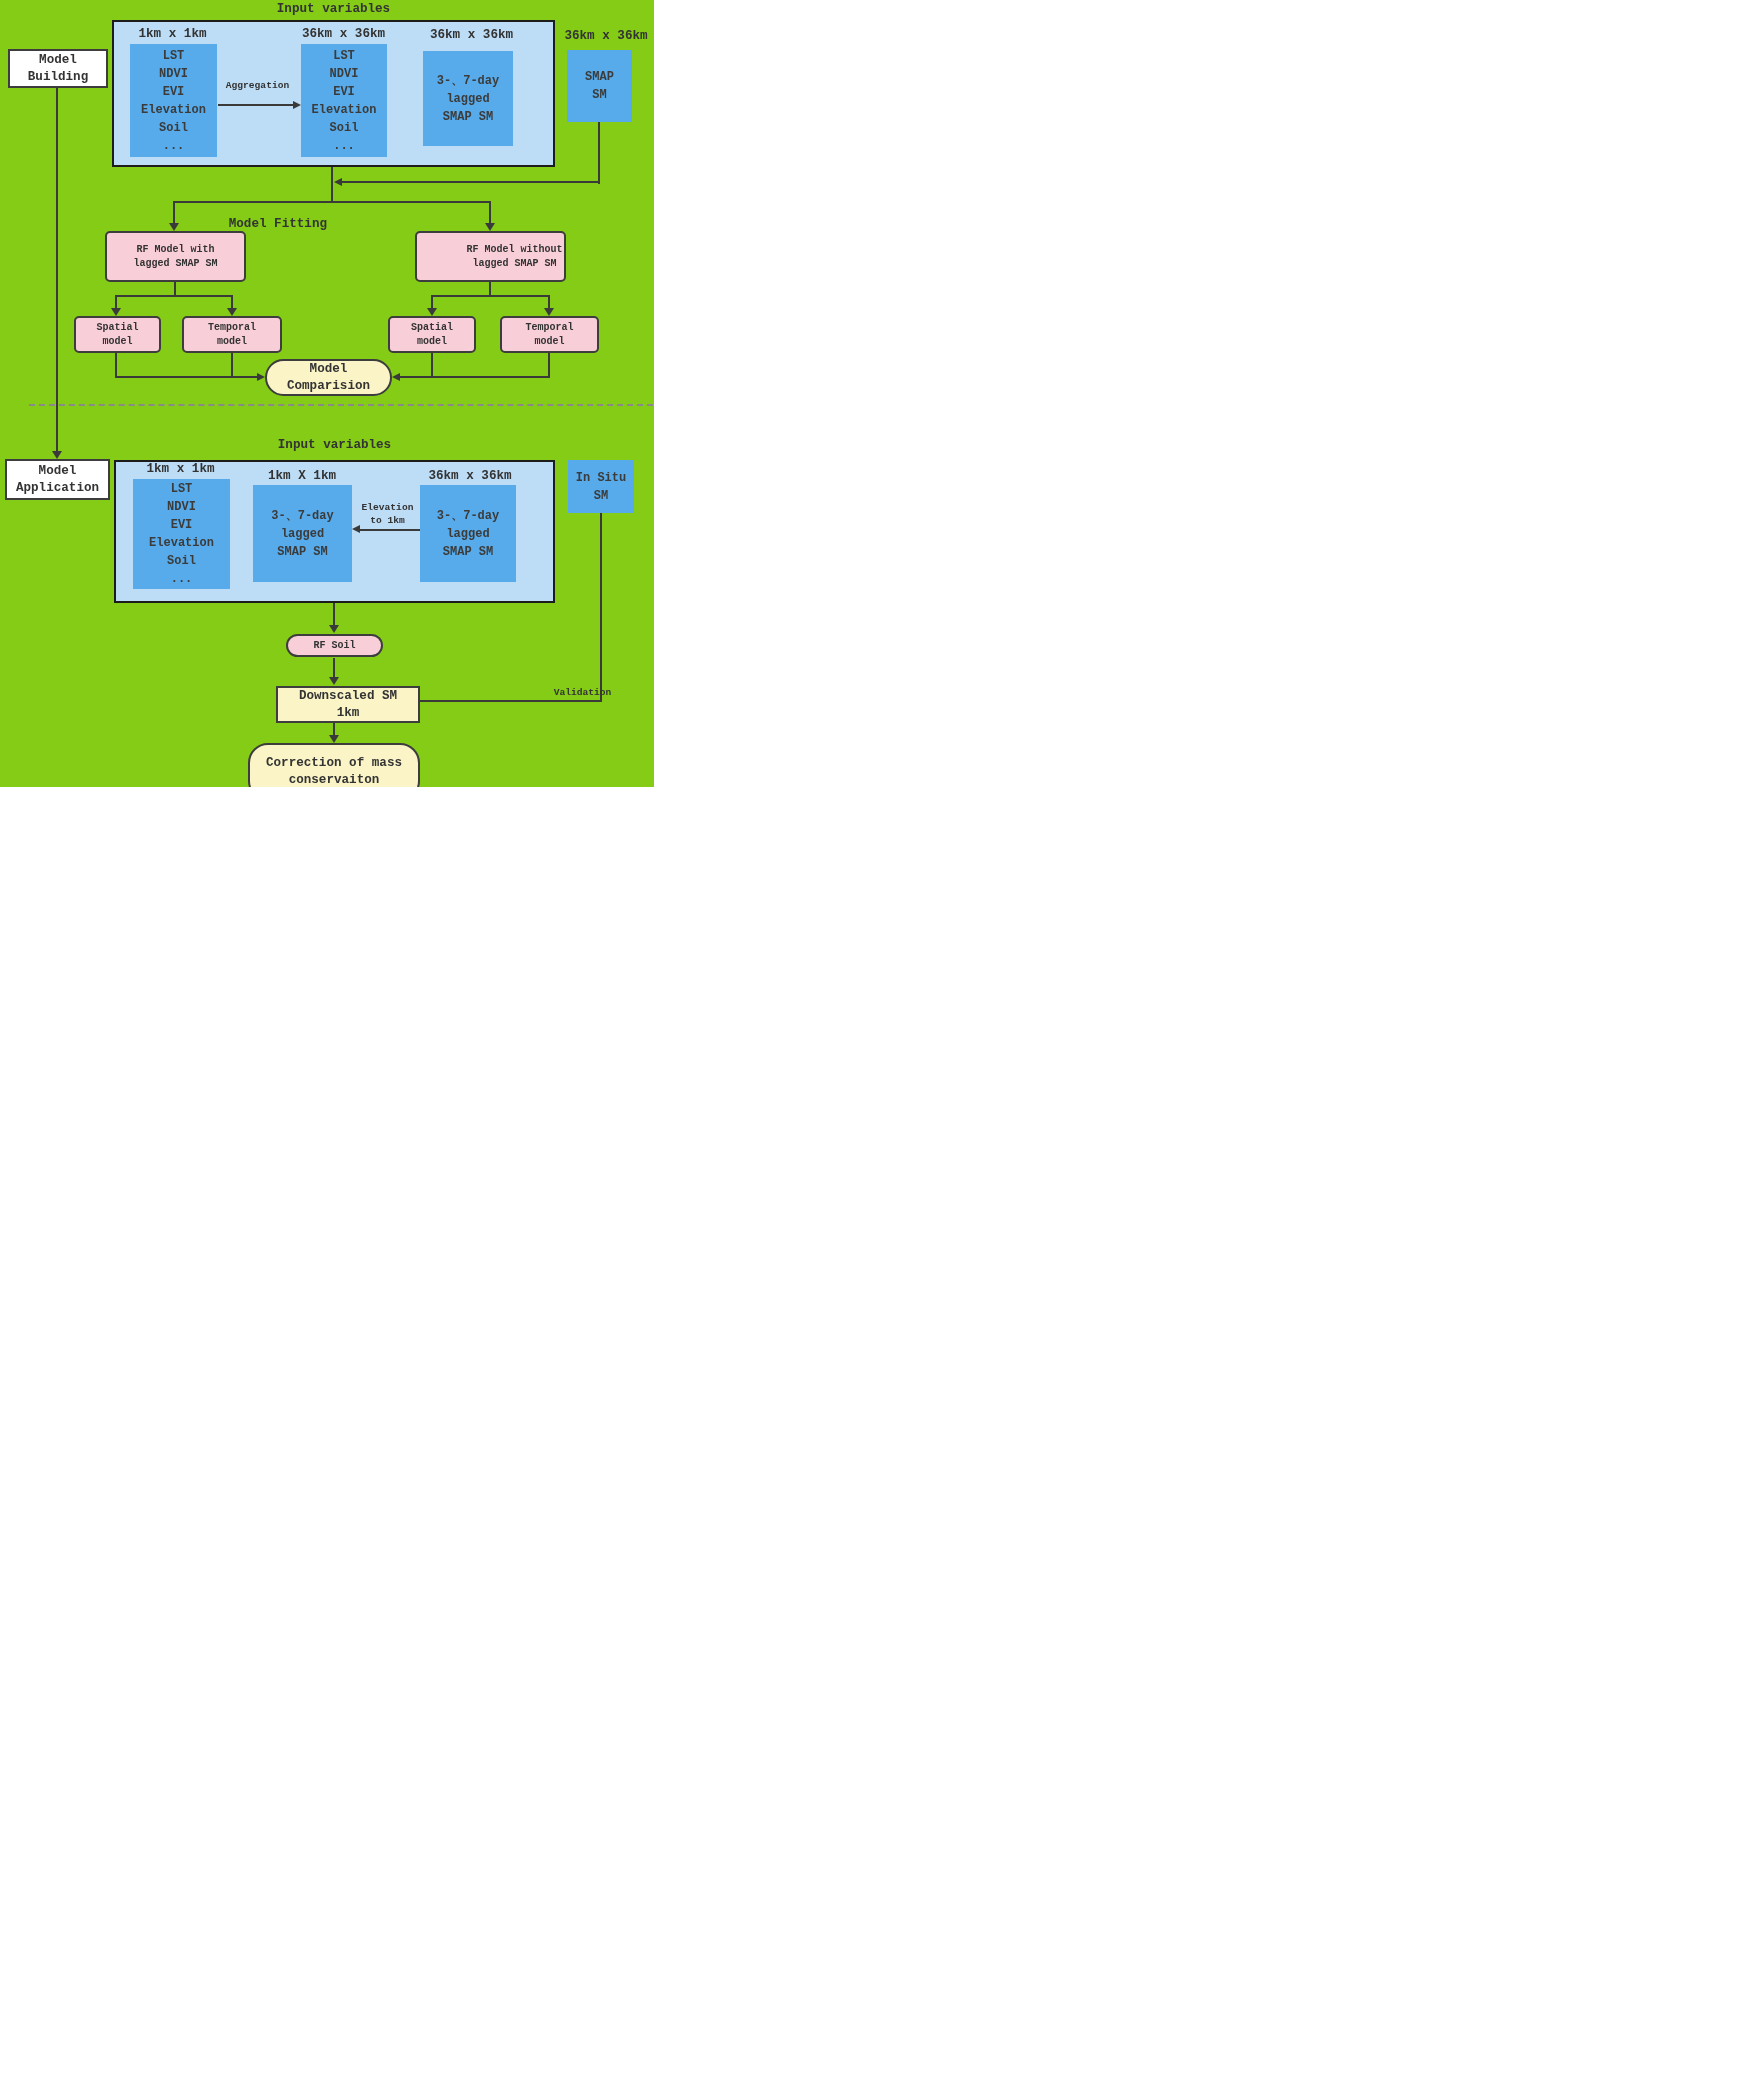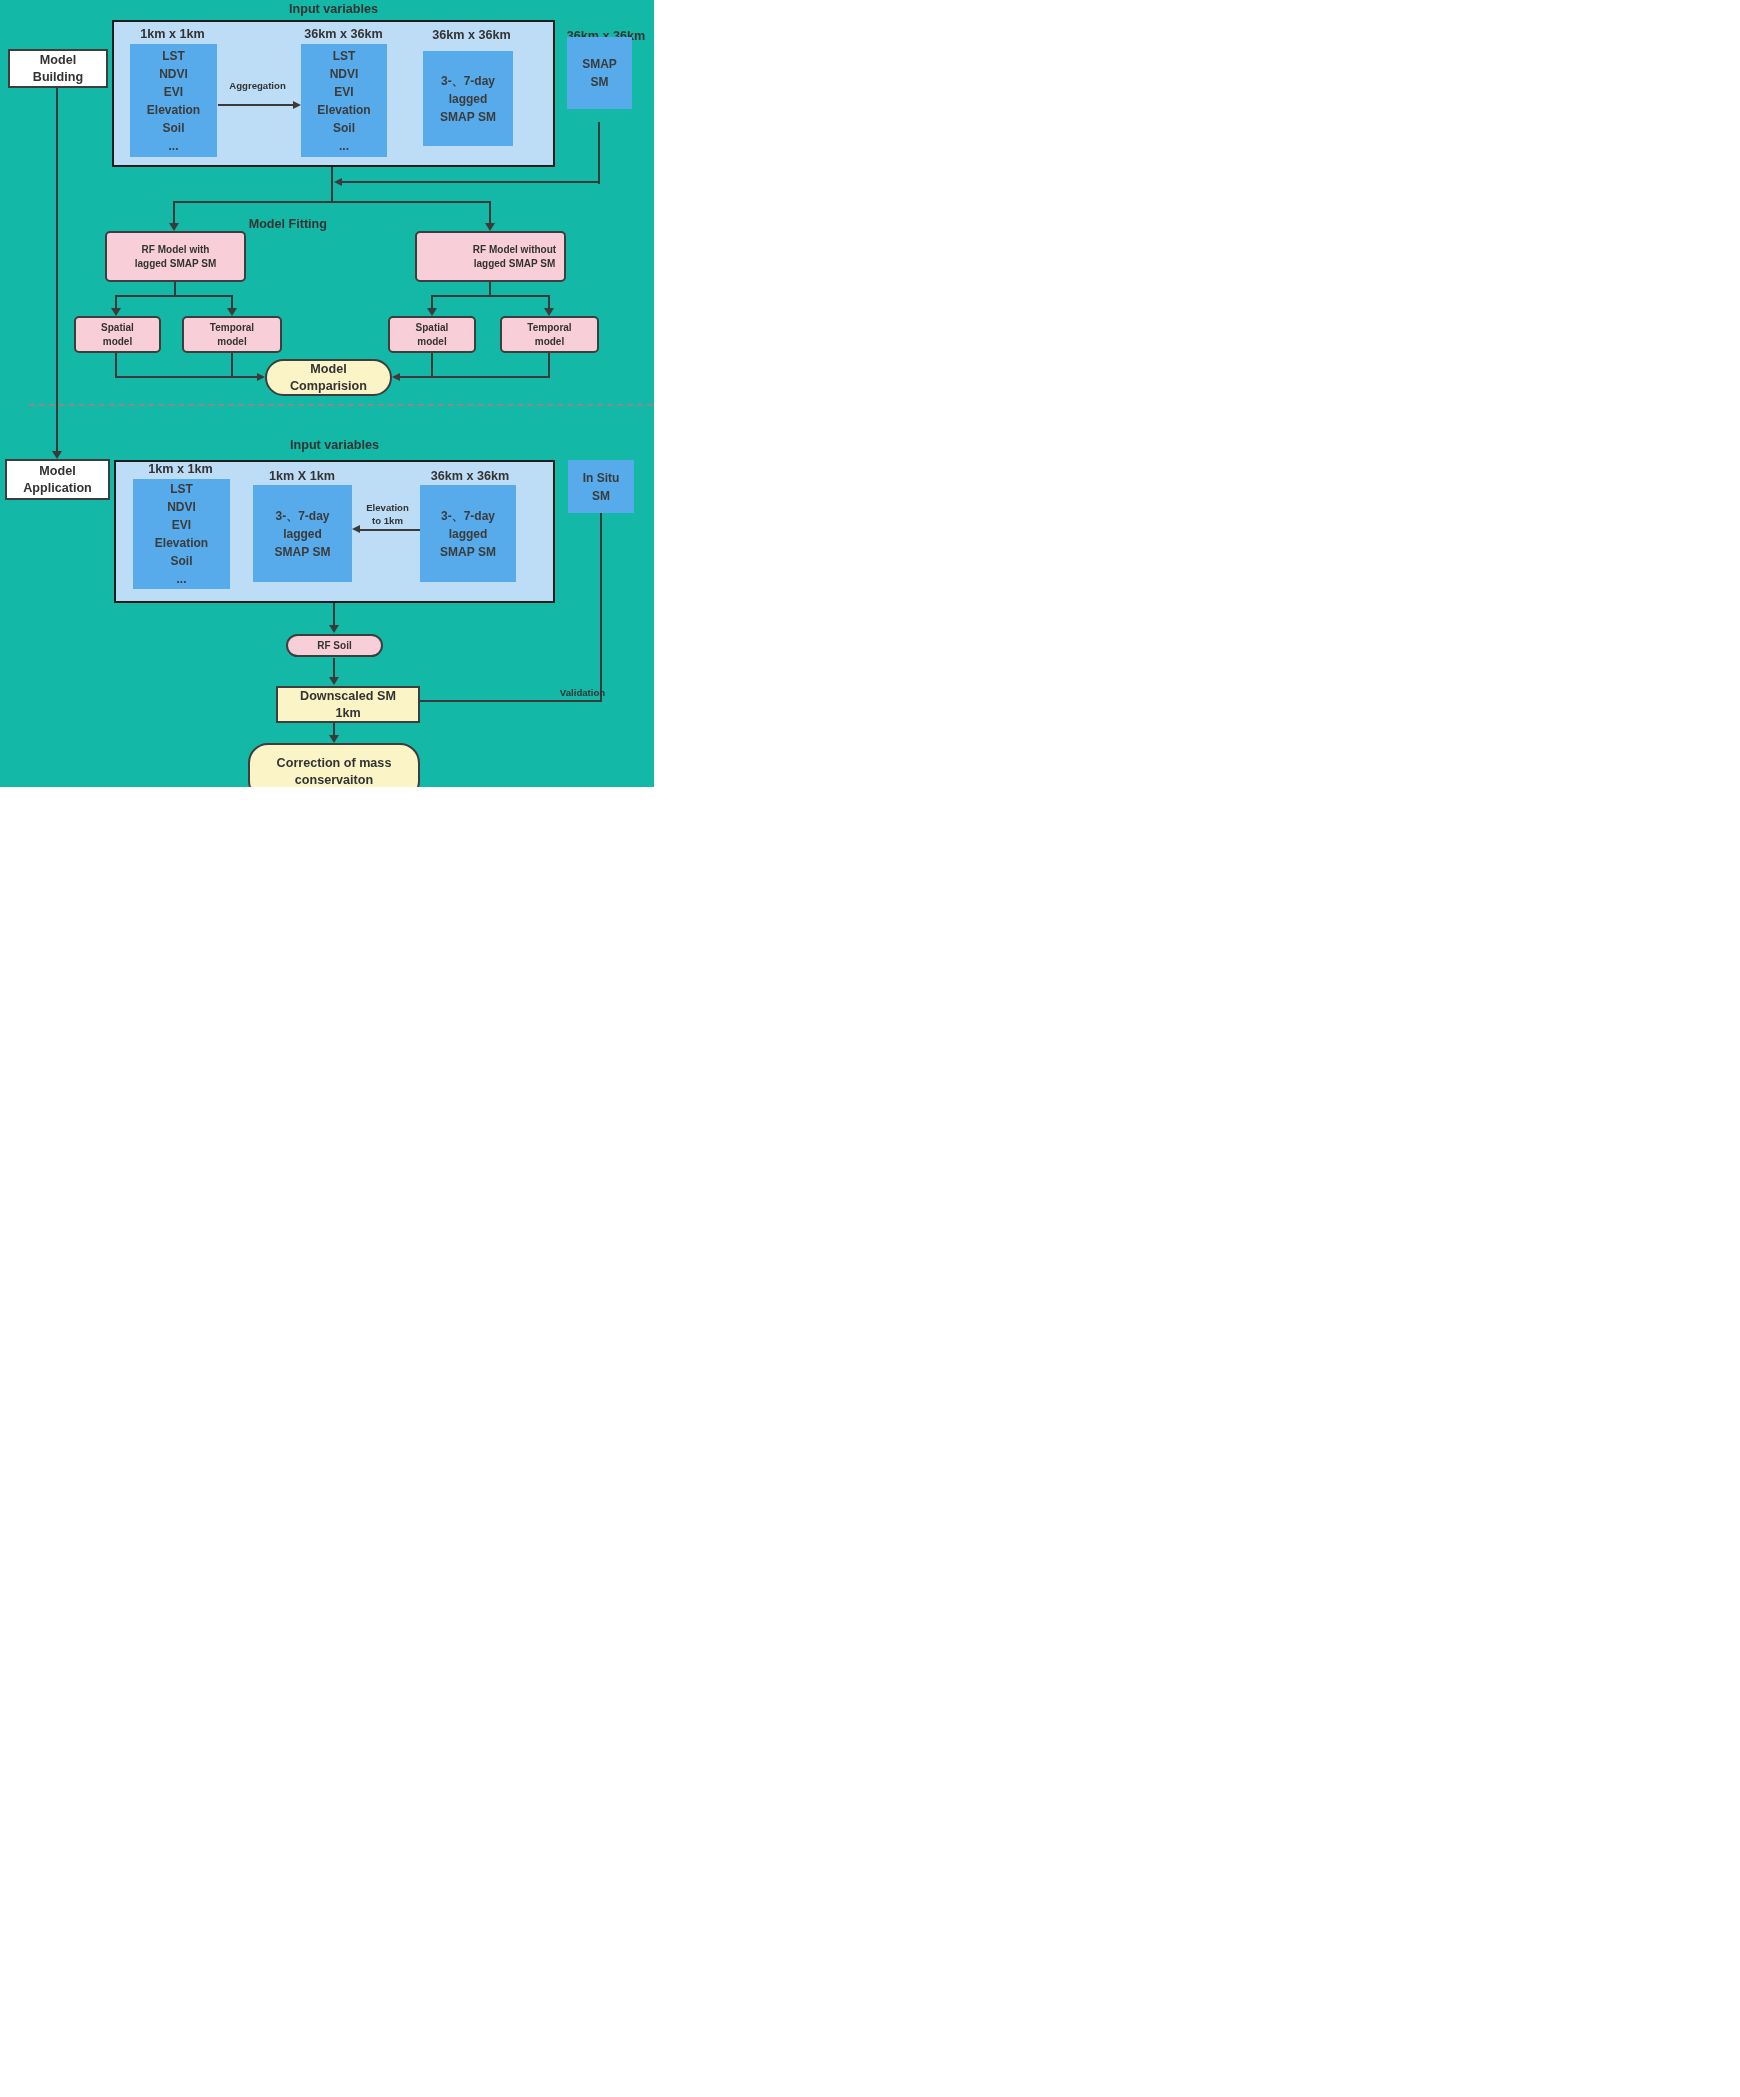--- a/index.html
+++ b/index.html
@@ -1,17 +1,17 @@
 <!DOCTYPE html>
 <html style="font-size:8px"><head>
 <meta charset="utf-8">
 <style>
   html,body{margin:0;padding:0;background:#ffffff;}
   body{font-family:"Liberation Sans",sans-serif;font-weight:700;color:#333333;}
-  #stage{position:relative;width:654px;height:787px;background:#14b8a6;overflow:hidden;}
+  #stage{position:relative;width:654px;height:787px;background:#84cc16;overflow:hidden;font-family:Liberation Mono, monospace;}
   .ln{position:absolute;background:#3a3a3a;}
   .arr{position:absolute;width:0;height:0;}
   .arr.down{border-left:5px solid transparent;border-right:5px solid transparent;border-top:8px solid #3a3a3a;}
   .arr.left{border-top:4.5px solid transparent;border-bottom:4.5px solid transparent;border-right:8px solid #3a3a3a;}
   .arr.right{border-top:4.5px solid transparent;border-bottom:4.5px solid transparent;border-left:8px solid #3a3a3a;}
   .box{position:absolute;box-sizing:border-box;display:flex;align-items:center;justify-content:center;
        text-align:center;white-space:pre-line;}
   .white{background:#ffffff;border:2px solid #3d3d3d;font-size:12.6px;line-height:1.3;}
   .panel{position:absolute;box-sizing:border-box;background:#bddcf5;border:2px solid #1c1c1c;}
   .blue{background:#57abea;color:#3b3b3b;border:none;font-size:12px;line-height:1.5;}
@@ -58,21 +58,21 @@
 Elevation
 Soil
 ...</div>
 
   <div class="lbl big" style="left:426px;top:28px;width:91px;">36km x 36km</div>
   <div class="box blue" style="left:423px;top:51px;width:90px;height:95px;">3-、7-day
 lagged
 SMAP SM</div>
 
   <div class="lbl big" style="left:558px;top:29px;width:96px;">36km x 36km</div>
-  <div class="box blue" style="left:567px;top:37px;width:65px;height:72px;">SMAP
+  <div class="box blue" style="left:567px;top:50px;width:65px;height:72px;">SMAP
 SM</div>
   <div class="ln" style="left:598px;top:122px;width:2px;height:62px;"></div>
   <div class="ln" style="left:342px;top:181px;width:258px;height:2px;"></div>
   <div class="arr left" style="left:334px;top:178px;"></div>
 
   <div class="ln" style="left:331px;top:167px;width:2px;height:34px;"></div>
   <div class="lbl big right-align" style="left:206px;top:174px;width:121px;">Model Fitting</div>
 
   <div class="ln" style="left:174px;top:201px;width:317px;height:2px;"></div>
   <div class="ln" style="left:173px;top:201px;width:2px;height:23px;"></div>

